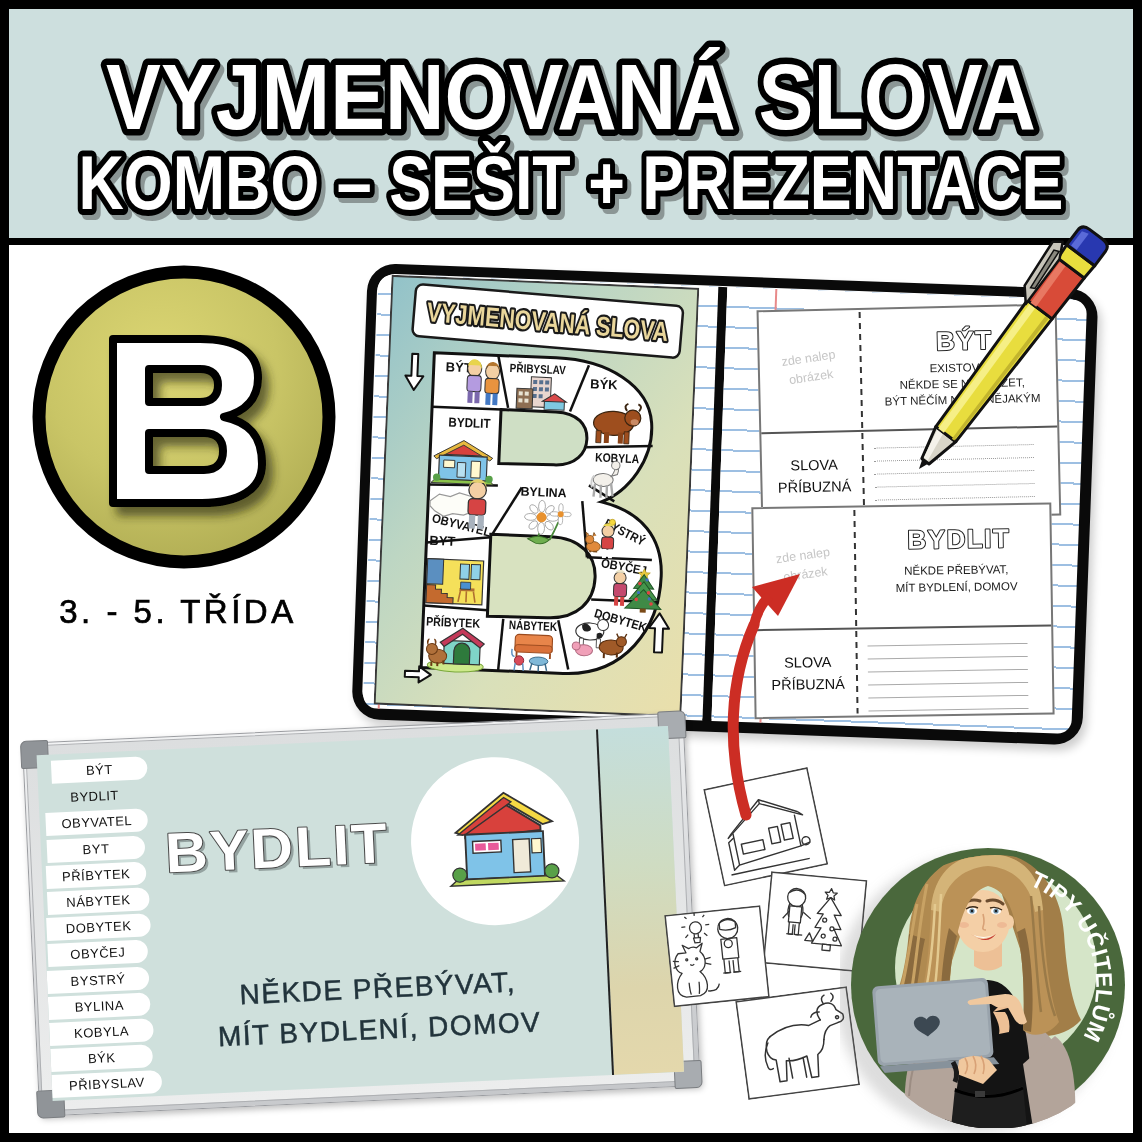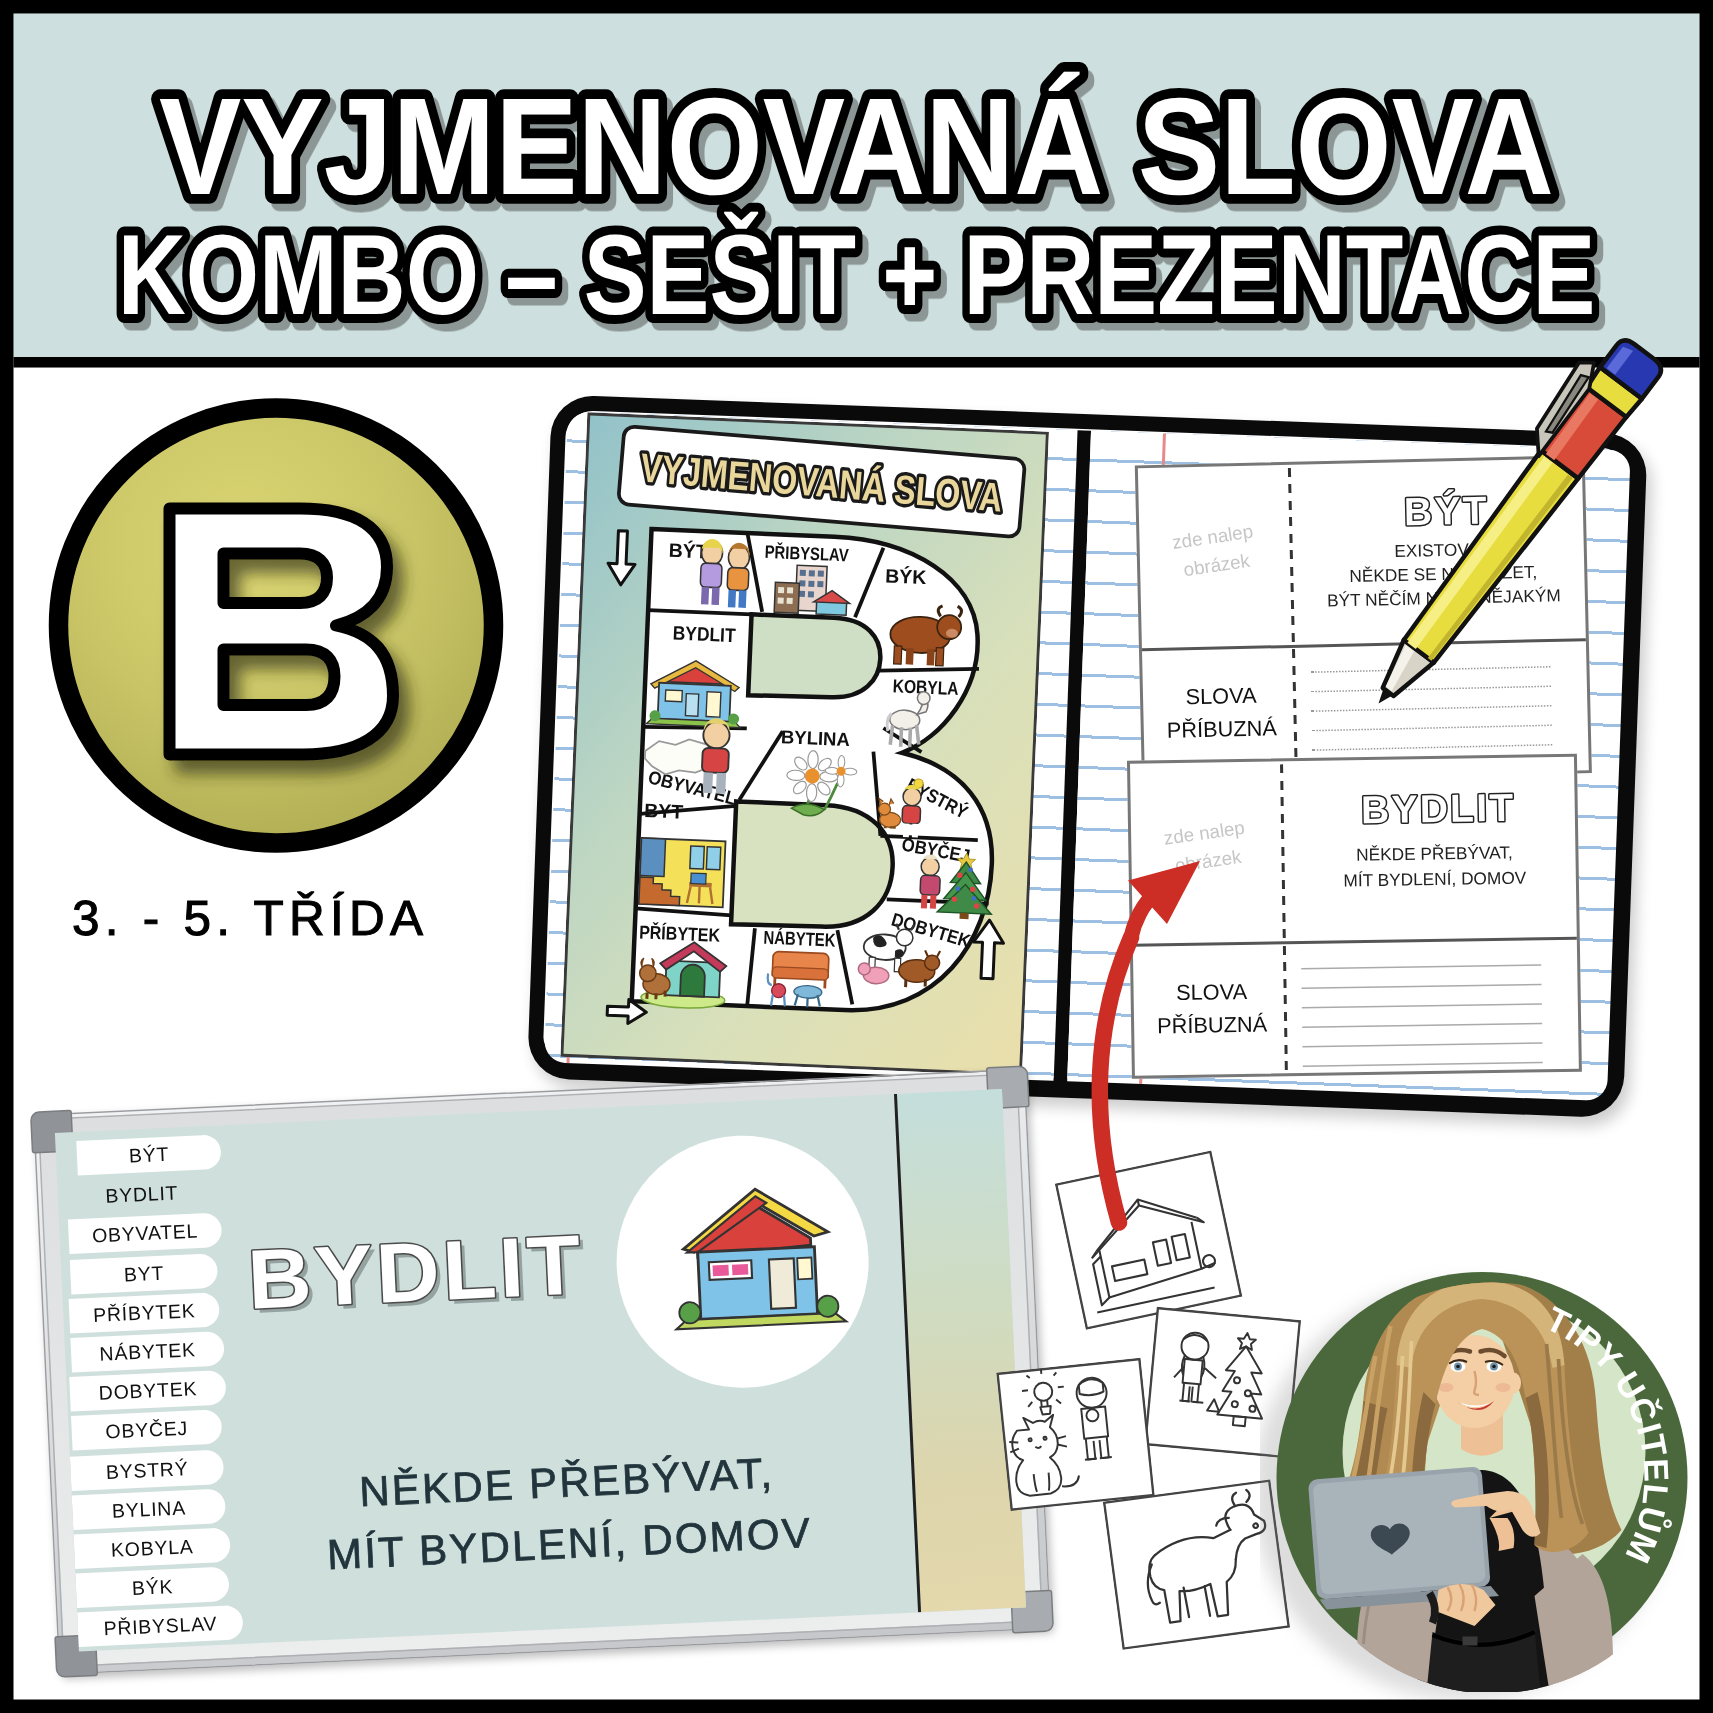--- a/index.html
+++ b/index.html
@@ -32,21 +32,21 @@
     </filter>
   </defs>
   <circle cx="156" cy="156" r="145" fill="url(#bgrad)" stroke="#000" stroke-width="13"></circle>
   <g filter="url(#bshadow)">
     <path d="M85,78 L172,78 C208,78 230,90 230,117 C230,139 216,151 196,156 C220,161 234,174 234,203 C234,229 210,242 174,242 L85,242 Z
              M121,108 L172,108 C184,108 190,114 190,124 C190,135 184,141 172,141 L121,141 Z
              M121,172 L176,172 C189,172 195,179 195,190 C195,202 189,209 176,209 L121,209 Z" fill="#fff" stroke="#000" stroke-width="8" stroke-linejoin="round" fill-rule="evenodd"></path>
   </g>
 </svg>
 
-<div class="abs" style="left:48px;top:593px;width:260px;text-align:left;font-size:33px;letter-spacing:3.5px;color:#000;font-weight:normal;-webkit-text-stroke:0.7px #000;">3. - 5. TŘÍDA</div>
+<div class="abs" style="left:48px;top:593px;width:260px;text-align:center;font-size:33px;letter-spacing:3.5px;color:#000;font-weight:normal;-webkit-text-stroke:0.7px #000;">3. - 5. TŘÍDA</div>
 
 <div class="abs" style="left:368px;top:263px;width:731px;height:456px;transform:rotate(2.1deg);transform-origin:0 0;">
 
   <div class="abs" style="left:0;top:0;width:731px;height:456px;background:#fff;border:solid #0a0a0a;border-width:10px 17px 13px 10px;border-radius:28px;box-sizing:border-box;box-shadow:4px 6px 10px rgba(0,0,0,0.2);"></div>
 
   <div class="abs" style="left:11px;top:11px;width:340px;height:434px;border-radius:14px 0 0 14px;background:repeating-linear-gradient(to bottom,#fff 0,#fff 18.5px,#9dbfe2 18.5px,#9dbfe2 20.5px);"></div>
 
   <div class="abs" style="left:26px;top:11px;width:2px;height:434px;background:#e88a8a;"></div>
 
   <div class="abs" style="left:351px;top:11px;width:9px;height:434px;background:#0a0a0a;"></div>

